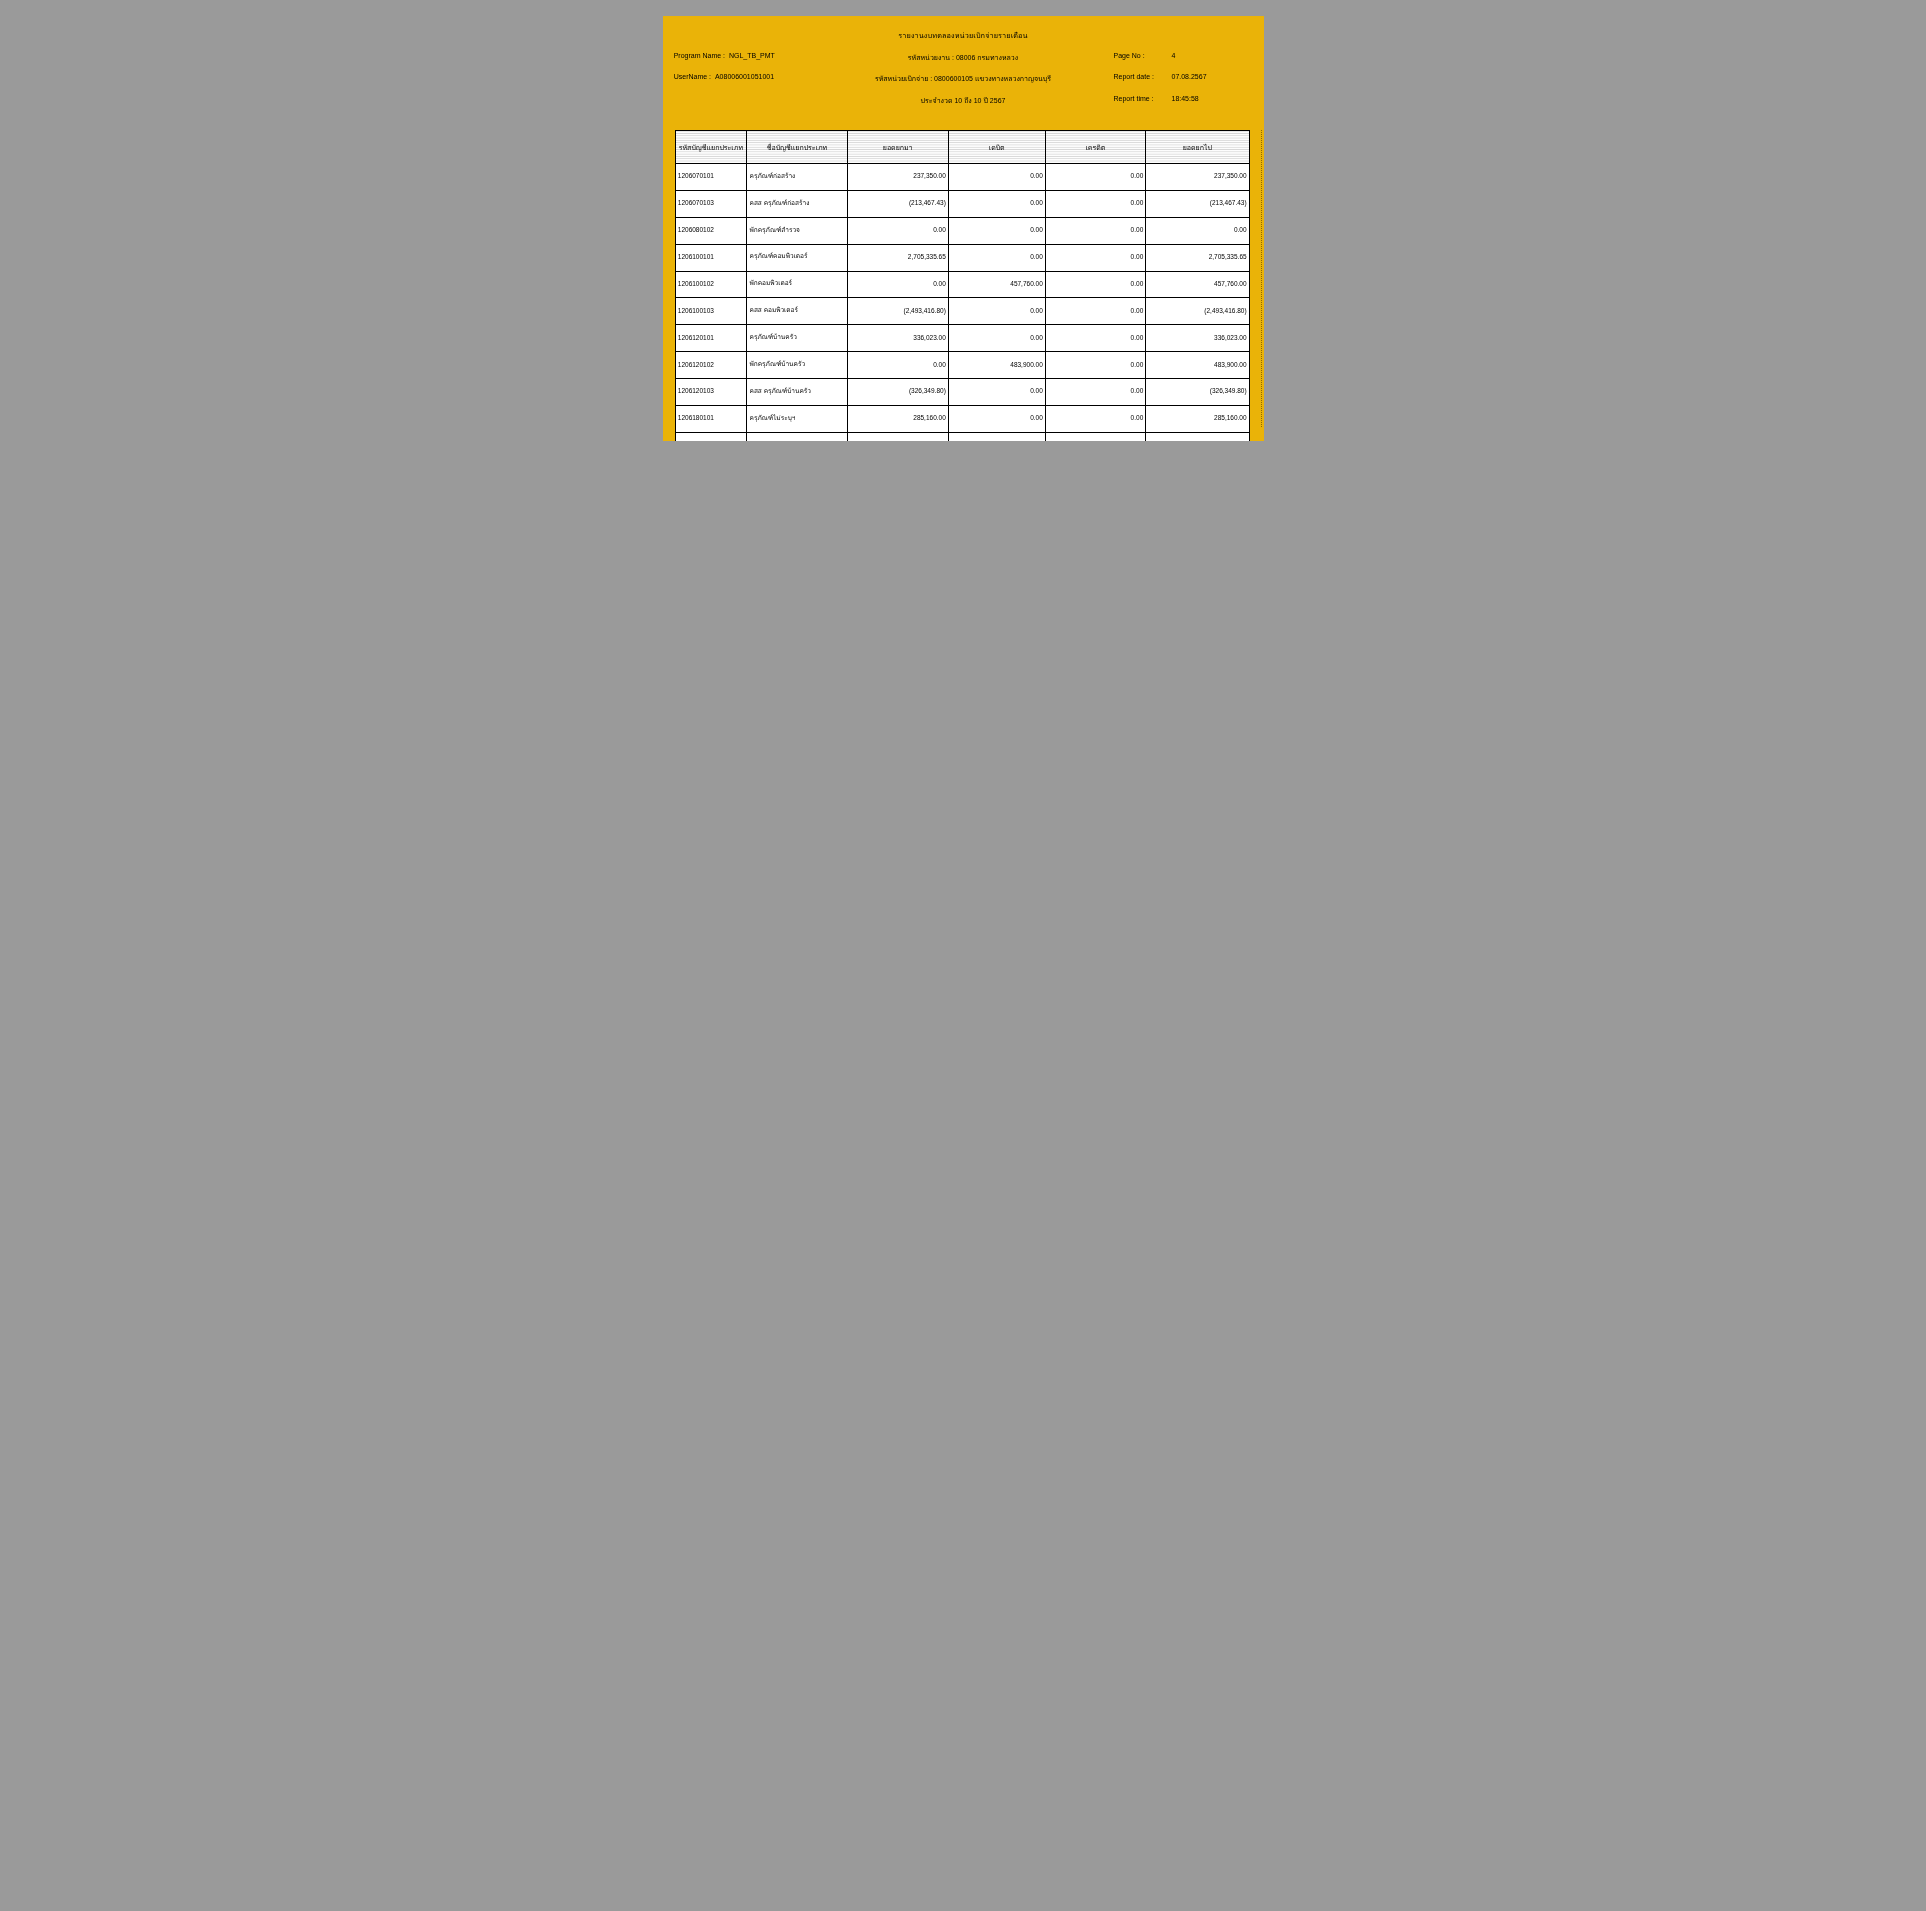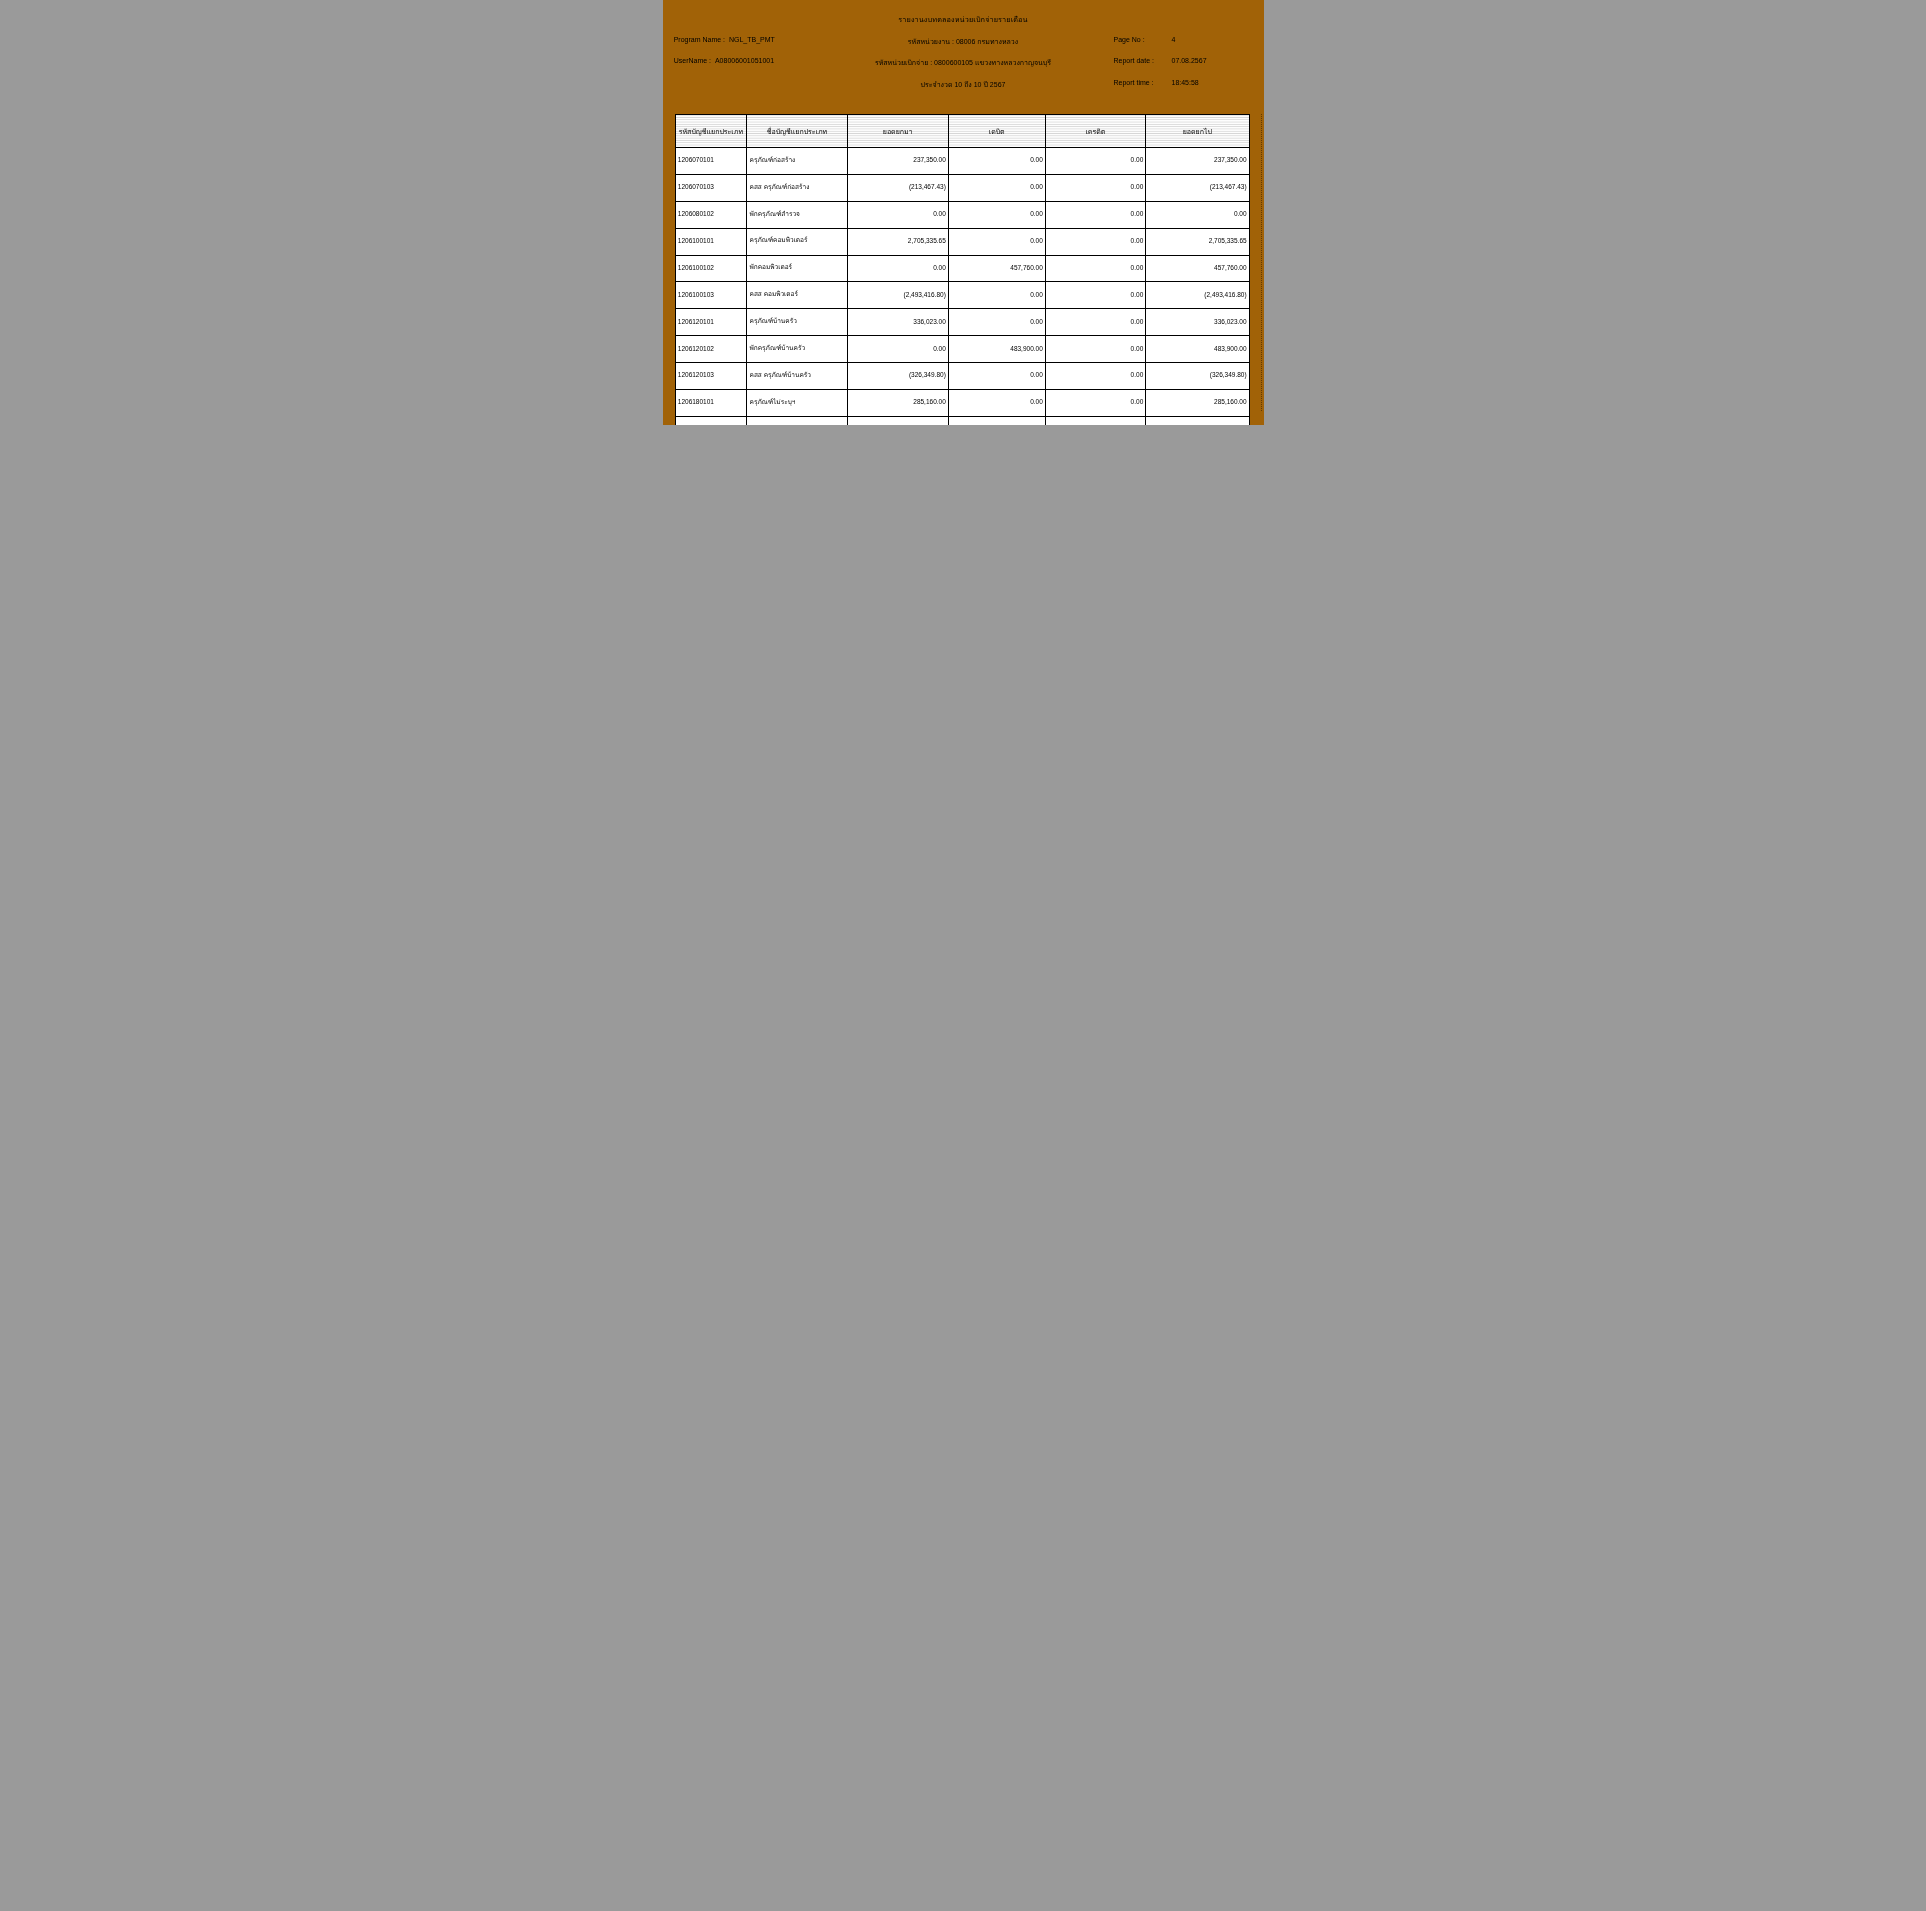--- a/index.html
+++ b/index.html
@@ -1,20 +1,20 @@
 <!DOCTYPE html>
 <html style="font-size:6.2px"><head>
 <meta charset="utf-8">
 <style>
   html,body{margin:0;padding:0;background:#9a9a9a;}
   .page{
     position:relative;
     width:601px;height:425px;
-    margin:0 auto;
-    background:#a16207;
+    margin:16px auto;
+    background:#eab308;
     font-family:"Liberation Sans","DejaVu Sans",sans-serif;
     color:#000;
     overflow:hidden;
   }
   .title{
     position:absolute;top:14px;left:0;right:0;
     text-align:center;font-size:7.3px;letter-spacing:0.1px;
   }
   .hline{position:absolute;font-size:7px;white-space:nowrap;}
   .hl-left{left:11.2px;}

